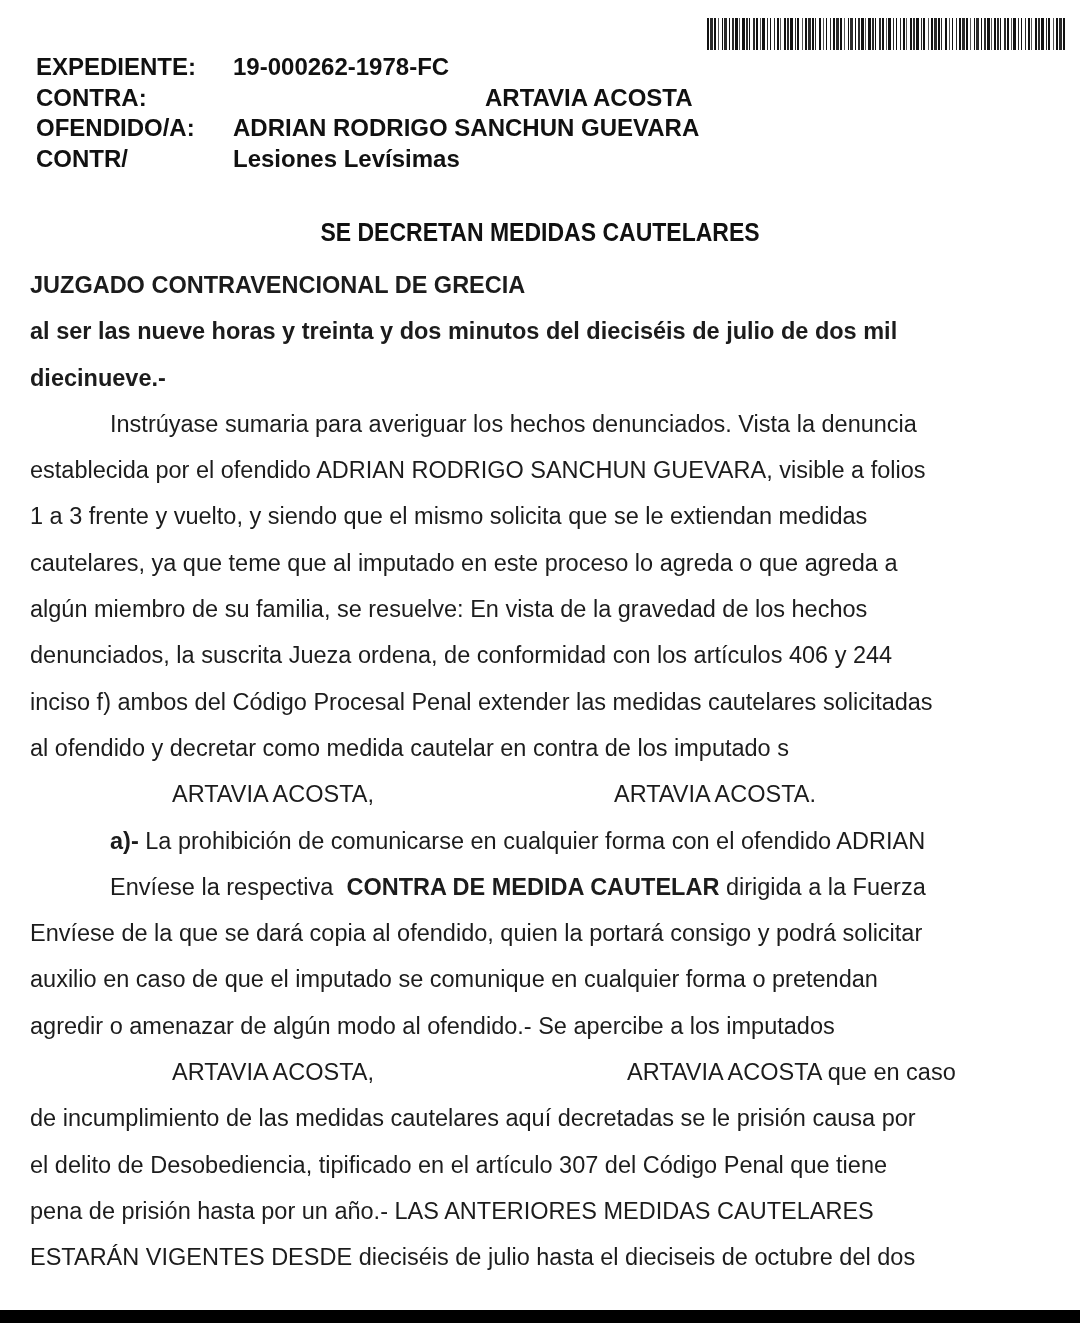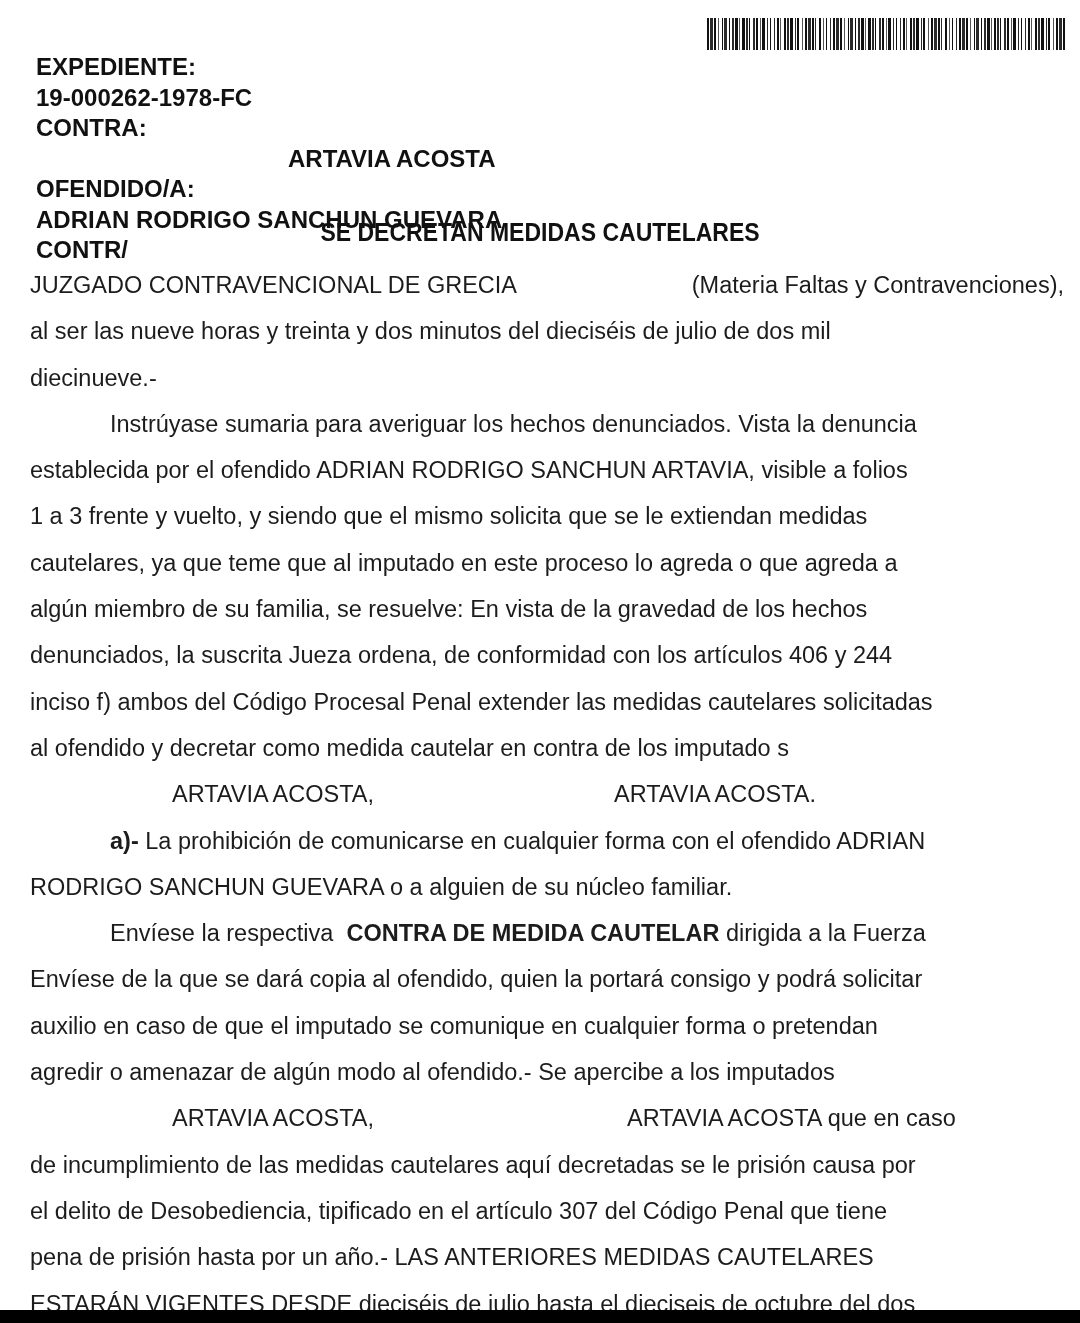--- a/index.html
+++ b/index.html
@@ -9,34 +9,34 @@
   }
   .barcode {
     position: absolute; left: 707px; top: 18px; width: 358px; height: 32px;
     display: flex; align-items: stretch;
   }
   .barcode span { display: block; height: 100%; }
   .header {
     position: absolute; left: 36px; top: 52px;
     font-weight: bold; font-size: 24px; line-height: 30.5px; color: #111;
   }
-  .hrow { display: flex; white-space: pre; flex-direction: column; }
+  .hrow { display: flex; white-space: pre; }
   .hlabel { width: 197px; }
   .hval-indent { padding-left: 252px; }
   .title {
     position: absolute; left: 0; width: 1080px; top: 218px; text-align: center;
     font-weight: bold; font-size: 25px; transform: scaleX(0.92); transform-origin: center; color: #111;
   }
   .body {
     position: absolute; left: 30px; top: 262px; width: 1034px;
     font-size: 23.5px; line-height: 46.3px; color: #1c1c1c;
   }
   .line { white-space: pre; display: flex; justify-content: space-between; }
   .line.left { justify-content: flex-start; }
-  .line.bold { font-weight: normal; }
+  .line.bold { font-weight: bold; }
   .indent { padding-left: 80px; }
   .indent2 { padding-left: 142px; }
   .b { font-weight: bold; }
   .bottom-bar { position: absolute; left: 0; bottom: 0; width: 1080px; height: 13px; background: #000; }
 </style>
 </head>
 <body>
 
 <div class="barcode" id="barcode">
     <span style="width: 2px; background: rgb(17, 17, 17);"></span>
@@ -254,53 +254,52 @@
   <div class="hrow">
     <span class="hlabel">CONTRA:</span>
     <span class="hval-indent">ARTAVIA ACOSTA</span>
   </div>
   <div class="hrow">
     <span class="hlabel">OFENDIDO/A:</span>
     <span>ADRIAN RODRIGO SANCHUN GUEVARA</span>
   </div>
   <div class="hrow">
     <span class="hlabel">CONTR/</span>
+    <span>Lesiones Levísimas</span>
   </div>
 </div>
 
 <div class="title">SE DECRETAN MEDIDAS CAUTELARES</div>
 
 <div class="body">
   <div class="line bold">
     <span>JUZGADO CONTRAVENCIONAL DE GRECIA</span>
-    <span>(Materia Faltas y Contravenciones),</span>
   </div>
   <div class="line bold">al ser las nueve horas y treinta y dos minutos del dieciséis de julio de dos mil</div>
   <div class="line left bold">diecinueve.-</div>
 
   <div class="line indent">Instrúyase sumaria para averiguar los hechos denunciados. Vista la denuncia</div>
-  <div class="line">establecida por el ofendido ADRIAN RODRIGO SANCHUN ARTAVIA, visible a folios</div>
+  <div class="line">establecida por el ofendido ADRIAN RODRIGO SANCHUN GUEVARA, visible a folios</div>
   <div class="line">1 a 3 frente y vuelto, y siendo que el mismo solicita que se le extiendan medidas</div>
   <div class="line">cautelares, ya que teme que al imputado en este proceso lo agreda o que agreda a</div>
   <div class="line">algún miembro de su familia, se resuelve: En vista de la gravedad de los hechos</div>
   <div class="line">denunciados, la suscrita Jueza ordena, de conformidad con los artículos 406 y 244</div>
   <div class="line">inciso f) ambos del Código Procesal Penal extender las medidas cautelares solicitadas</div>
   <div class="line left">al ofendido y decretar como medida cautelar en contra de los imputado s</div>
 
   <div class="line left">
     <span class="indent2">ARTAVIA ACOSTA,</span>
     <span style="padding-left:240px">ARTAVIA ACOSTA.</span>
   </div>
 
   <div class="line left indent">
     <span class="b">a)-</span>
     <span>&nbsp;</span>
     <span>La prohibición de comunicarse en cualquier forma con el ofendido ADRIAN</span>
   </div>
-  <div class="line left">RODRIGO SANCHUN GUEVARA o a alguien de su núcleo familiar.</div>
 
   <div class="line left indent">
     <span>Envíese la respectiva</span>
     <span>&nbsp;&nbsp;</span>
     <span class="b">CONTRA DE MEDIDA CAUTELAR</span>
     <span>&nbsp;</span>
     <span>dirigida a la Fuerza</span>
   </div>
   <div class="line">Envíese de la que se dará copia al ofendido, quien la portará consigo y podrá solicitar</div>
   <div class="line">auxilio en caso de que el imputado se comunique en cualquier forma o pretendan</div>

